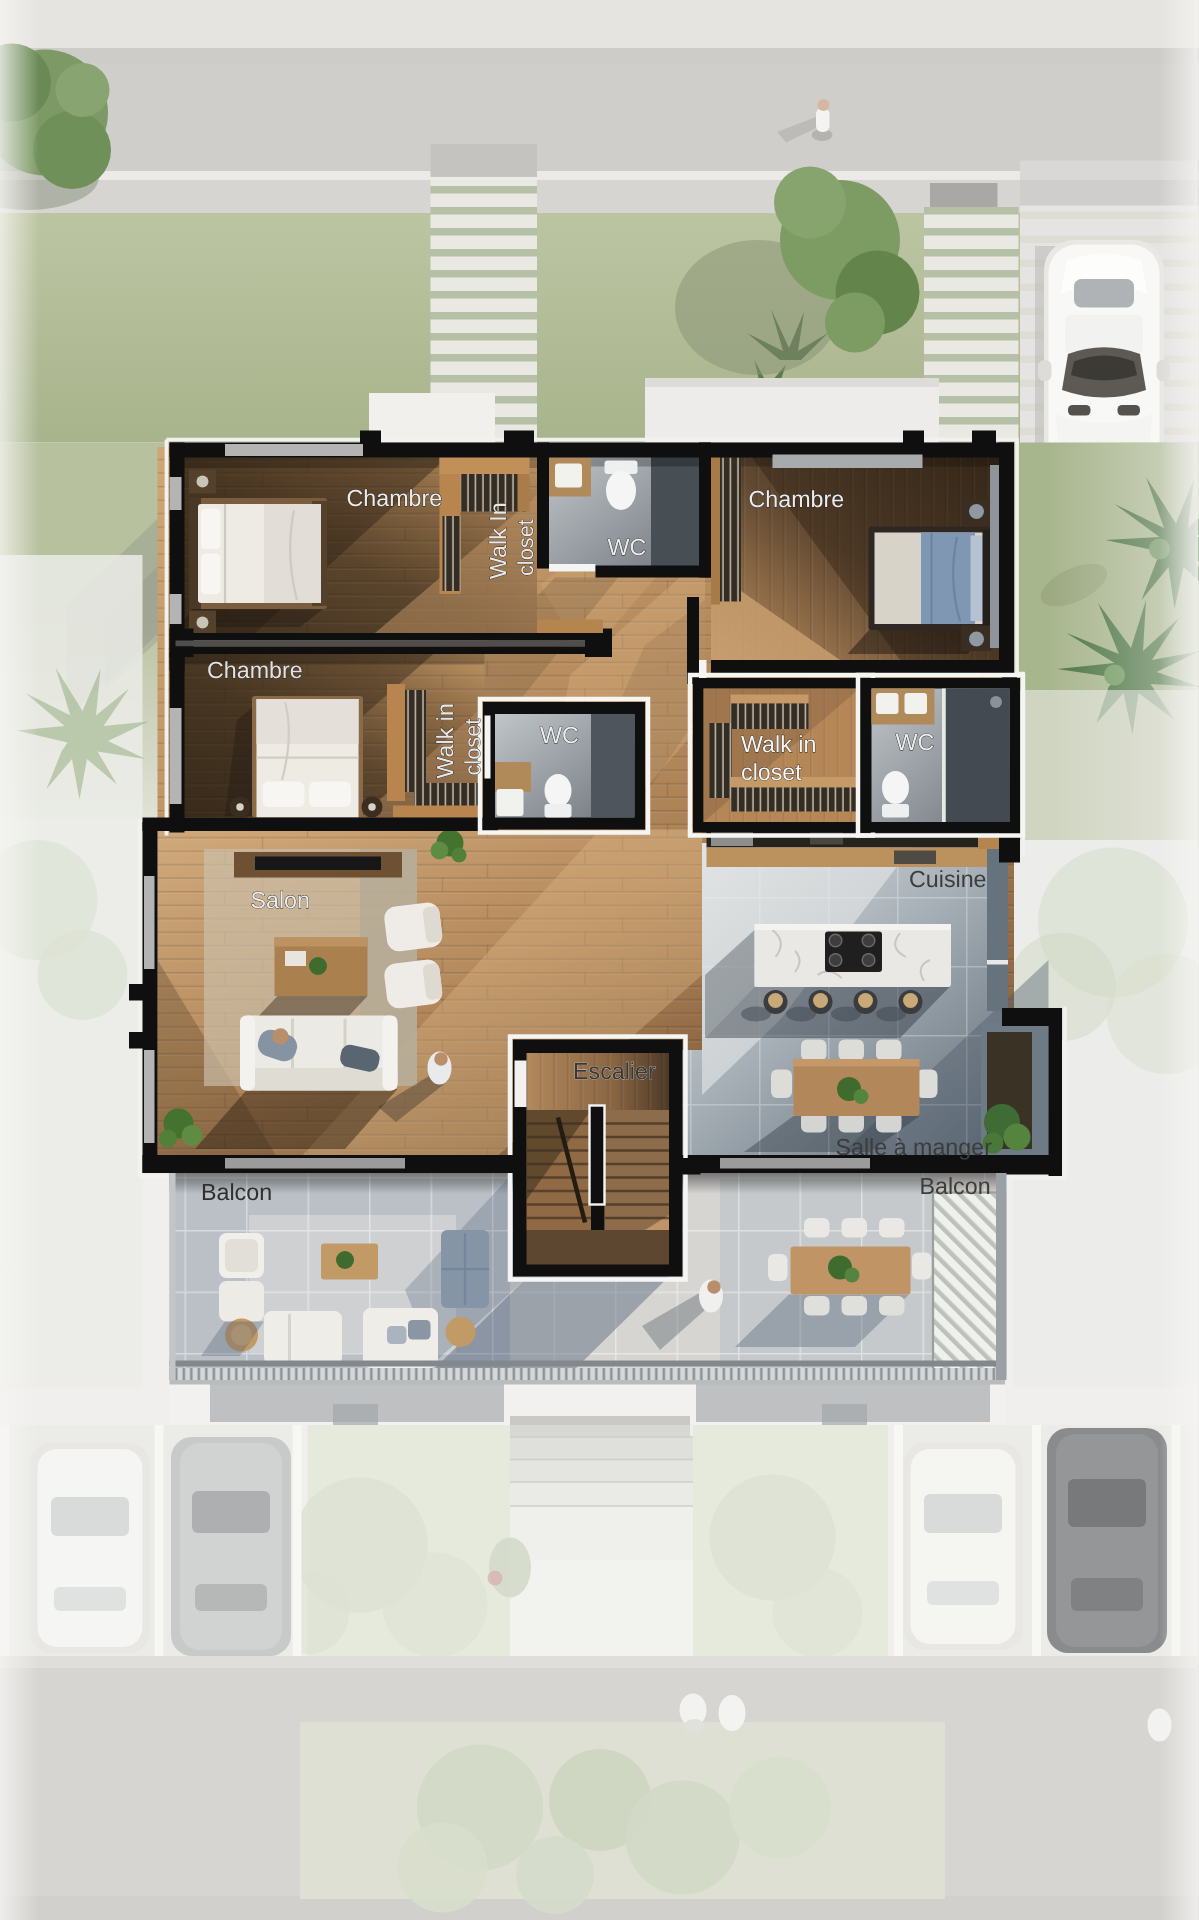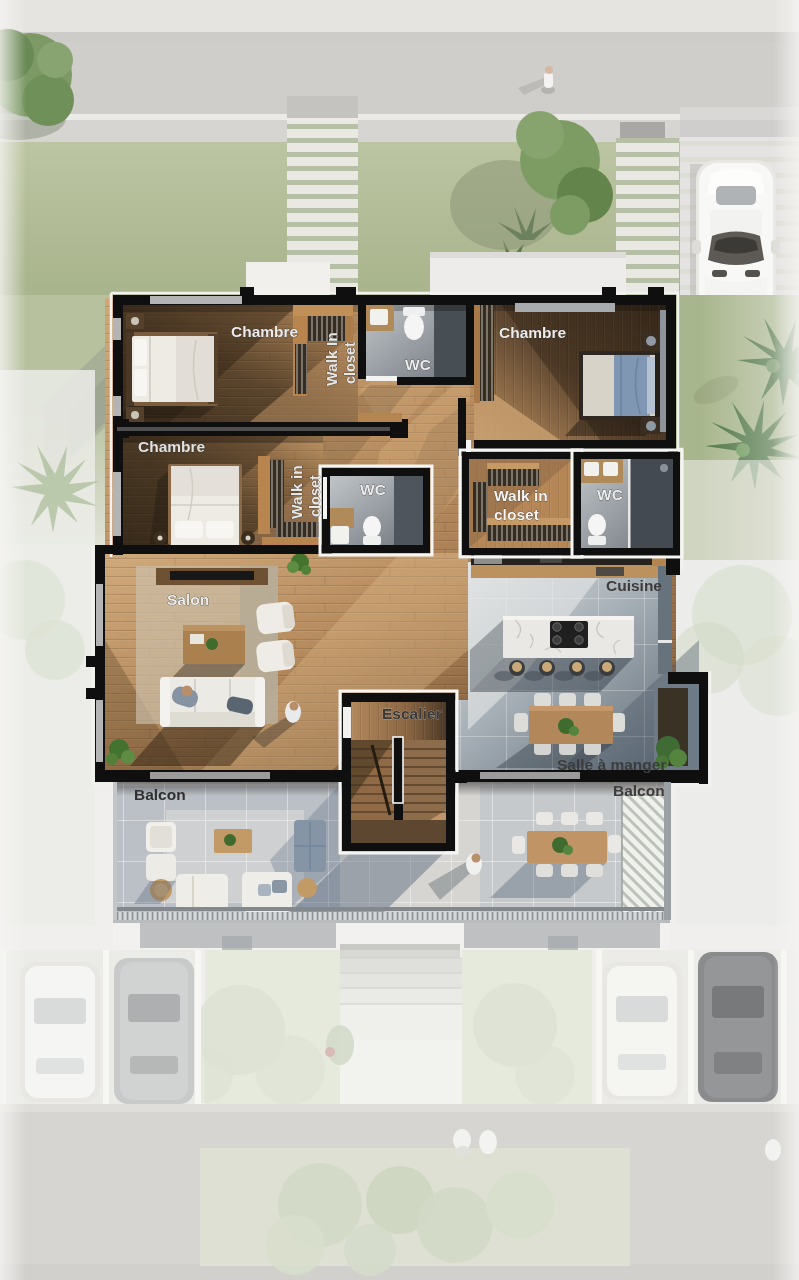--- a/index.html
+++ b/index.html
@@ -1,16 +1,16 @@
 <!DOCTYPE html>
 <html><head>
 <meta charset="utf-8">
 <style>
 html,body{margin:0;padding:0;background:#efeeec;}
-#page{position:relative;width:799px;height:1280px;overflow:hidden;font-family:"Liberation Sans",sans-serif;font-weight:bold;}
+#page{position:relative;width:799px;height:1280px;overflow:hidden;font-family:"Liberation Sans",sans-serif;}
 svg{position:absolute;left:0;top:0;}
 </style>
 </head>
 <body>
 <div id="page">
 <svg width="799" height="1280" viewBox="0 0 799 1280">
 <defs>
 <linearGradient id="gWood1" x1="0" y1="1" x2="1" y2="0">
  <stop offset="0" stop-color="#42311f"></stop>
           <stop offset="0.45" stop-color="#5b452c"></stop>

